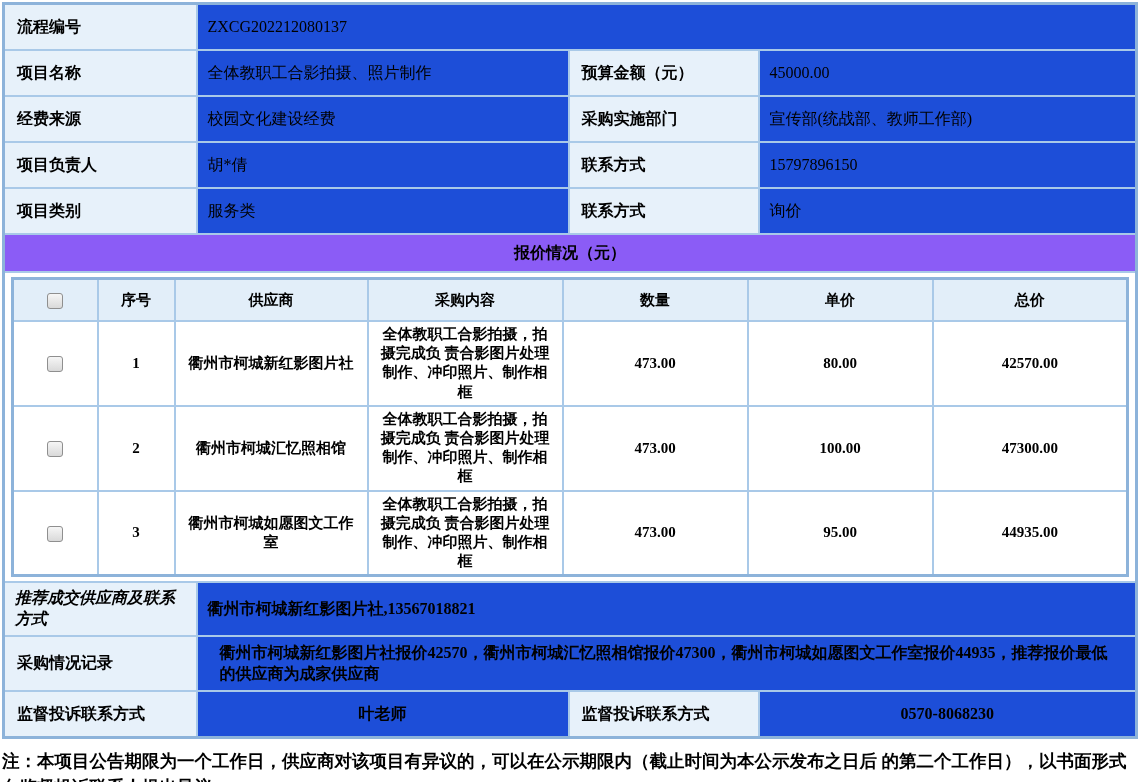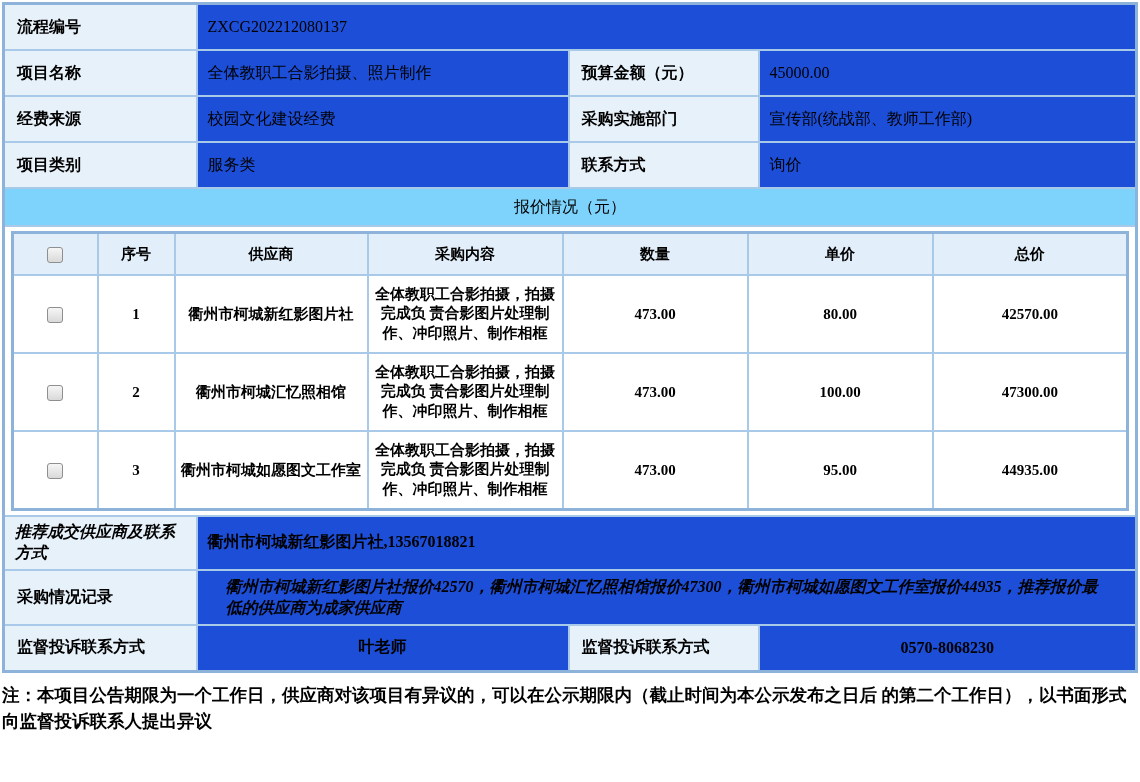--- a/index.html
+++ b/index.html
@@ -25,63 +25,63 @@
     background:#e7f1fa;
     font-weight:bold;
     padding:8px 12px;
   }
   td.val{
     background:#1d4ed8;
     padding:8px 10px;
   }
   tr.h44 > td{height:28px;}
   td.quote-title{
-    background:#7dd3fc;
+    background:#8b5cf6;
     text-align:center;
-    font-weight:normal;
+    font-weight:bold;
     height:32px;
     padding:2px;
   }
   td.inner-wrap{
     background:#fff;
     padding:4px 6px;
   }
   table.inner{
     border-collapse:collapse;
     width:100%;
     border:3px solid #8db3da;
     table-layout:fixed;
     font-weight:bold;
   }
   table.inner td{
     border:2px solid #a9c9e8;
     font-size:15px;
     vertical-align:middle;
-    padding:3px 4px;
+    padding:3px 12px;
   }
   table.inner tr.ihead td{
     background:#e2eef9;
     text-align:center;
     height:34px;
   }
   table.inner tr.irow td{height:70px;text-align:center;}
   td.c{text-align:center;}
   td.content-cell{padding:2px 6px;line-height:1.28;}
   .checkbox{
     display:inline-block;
     width:16px;height:16px;
     border:1px solid #8f8f8f;
     border-radius:3px;
     background:linear-gradient(180deg,#f6f6f6,#d9d9d9);
     vertical-align:middle;
     box-sizing:border-box;
   }
   td.bold-val{font-weight:bold;}
   td.wrap-lbl{line-height:1.3;padding:5px 10px;font-style:italic;}
-  td.record-val{line-height:1.35;padding:5px 28px;font-style:italic;}
+  td.record-val{line-height:1.35;padding:5px 22px;}
   .note{
     font-weight:bold;
     font-size:17.5px;
     line-height:1.5;
     margin:9px 2px 0 2px;
     width:1132px;
   }
 </style>
 </head>
 <body>
@@ -104,20 +104,26 @@
         <td class="lbl">项目名称</td>
         <td class="val">全体教职工合影拍摄、照片制作</td>
         <td class="lbl">预算金额（元）</td>
         <td class="val">45000.00</td>
       </tr>
       <tr class="h44">
         <td class="lbl">经费来源</td>
         <td class="val">校园文化建设经费</td>
         <td class="lbl">采购实施部门</td>
         <td class="val">宣传部(统战部、教师工作部)</td>
+      </tr>
+      <tr class="h44">
+        <td class="lbl">项目负责人</td>
+        <td class="val">胡*倩</td>
+        <td class="lbl">联系方式</td>
+        <td class="val">15797896150</td>
       </tr>
       <tr class="h44">
         <td class="lbl">项目类别</td>
         <td class="val">服务类</td>
         <td class="lbl">联系方式</td>
         <td class="val">询价</td>
       </tr>
 
       <tr>
         <td class="quote-title" colspan="4">报价情况（元）</td>

